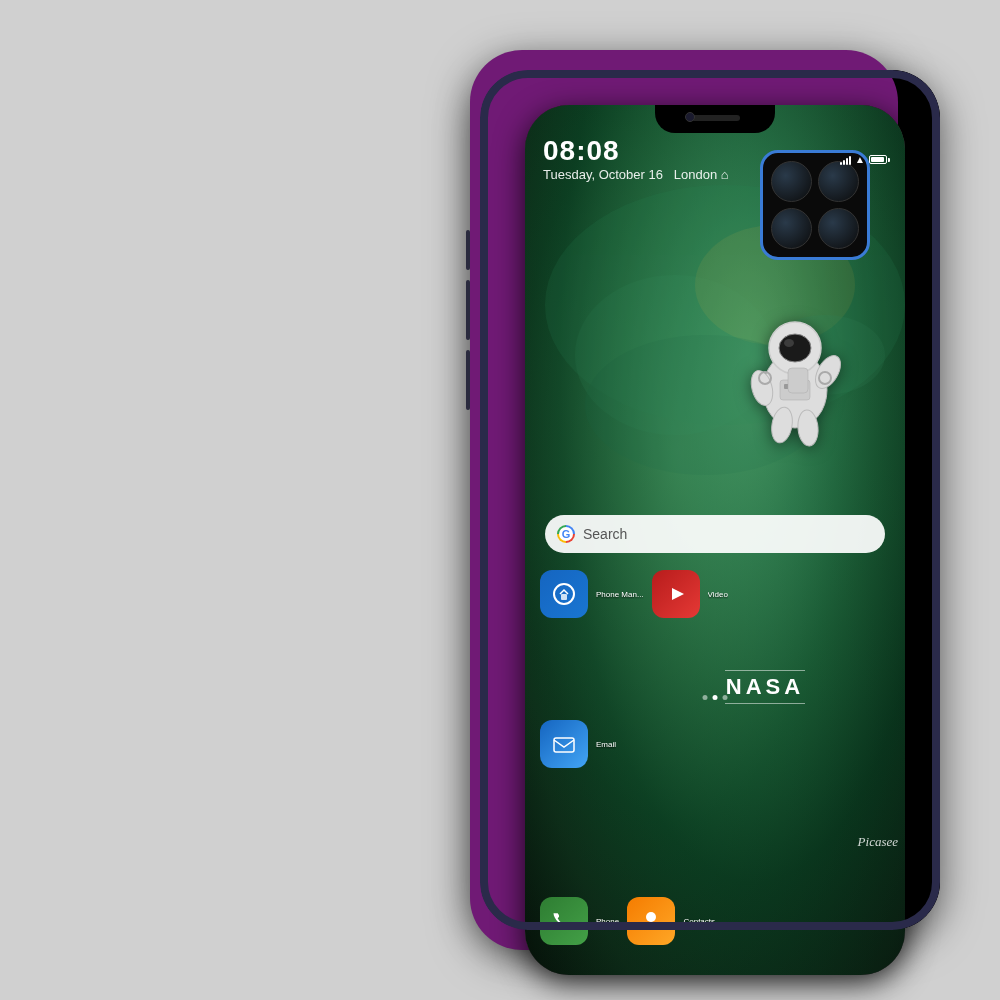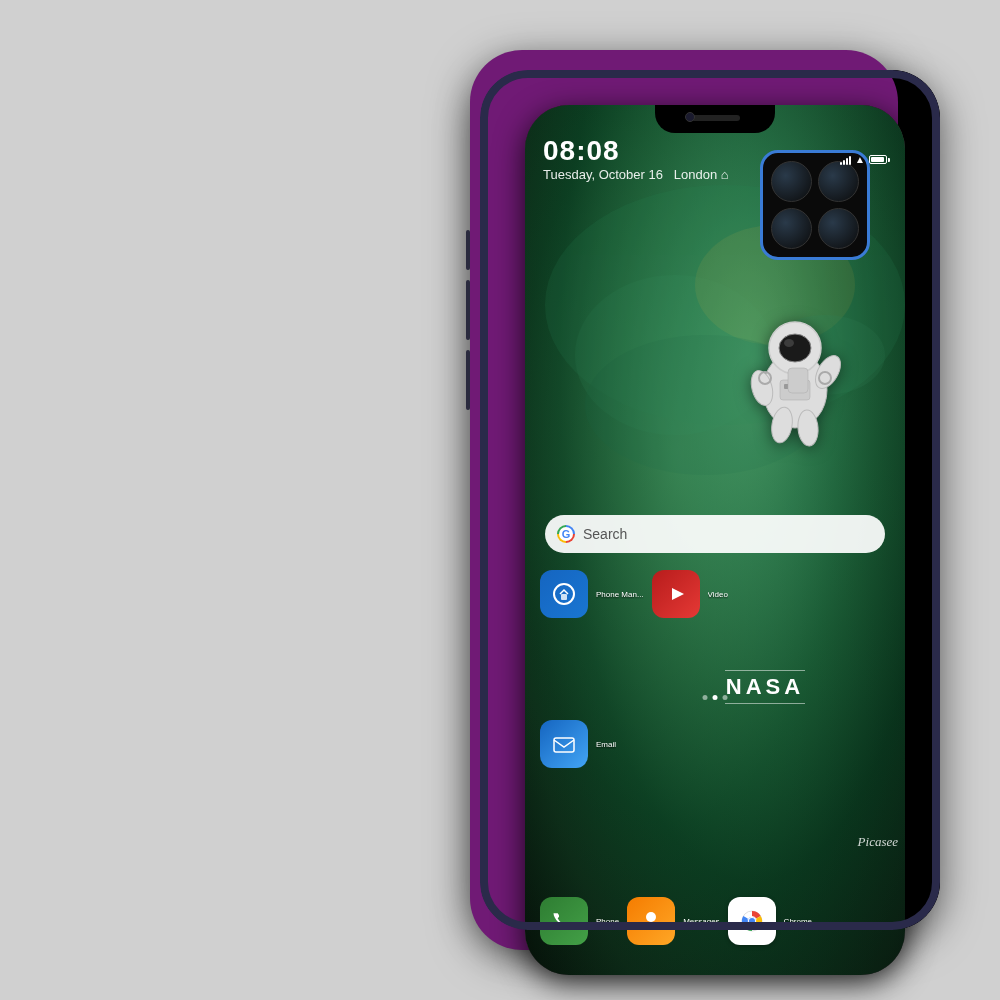--- a/index.html
+++ b/index.html
@@ -638,39 +638,23 @@
             <span class="app-label">Phone</span>
           </div>
 
           <div class="app-icon">
             <div class="app-icon-img icon-contacts">
               <svg width="28" height="28" viewBox="0 0 28 28" xmlns="http://www.w3.org/2000/svg">
                 <circle cx="14" cy="10" r="5" fill="white"></circle>
                 <path d="M6 22 C6 17 9 15 14 15 C19 15 22 17 22 22" fill="white"></path>
               </svg>
             </div>
-            <span class="app-label">Messages</span>
+            <span class="app-label">Contacts</span>
           </div>
 
 
-          <div class="app-icon">
-            <div class="app-icon-img icon-chrome" style="box-shadow:0 1px 4px rgba(0,0,0,0.3)">
-              <svg width="28" height="28" viewBox="0 0 28 28" xmlns="http://www.w3.org/2000/svg">
-                <circle cx="14" cy="14" r="10" fill="none" stroke="#e0e0e0" stroke-width="1"></circle>
-                <circle cx="14" cy="14" r="5" fill="#4285f4" stroke="white" stroke-width="2"></circle>
-
-                <path d="M14 4 A10 10 0 0 1 22.7 9 L18.3 11.5 A5 5 0 0 0 14 9 Z" fill="#ea4335"></path>
-                <path d="M22.7 9 A10 10 0 0 1 22.7 19 L18.3 16.5 A5 5 0 0 0 18 14 A5 5 0 0 0 18.3 11.5 Z" fill="#fbbc05"></path>
-                <path d="M14 24 A10 10 0 0 1 5.3 19 L9.7 16.5 A5 5 0 0 0 14 19 Z" fill="#34a853"></path>
-                <path d="M5.3 19 A10 10 0 0 1 5.3 9 L9.7 11.5 A5 5 0 0 0 10 14 A5 5 0 0 0 9.7 16.5 Z" fill="#4285f4"></path>
-                <circle cx="14" cy="14" r="4" fill="white"></circle>
-                <circle cx="14" cy="14" r="3" fill="#4285f4"></circle>
-              </svg>
-            </div>
-            <span class="app-label">Chrome</span>
-          </div>
         </div>
 
       </div>
     </div>
   </div>
 
 </div>
 
 </body></html>

